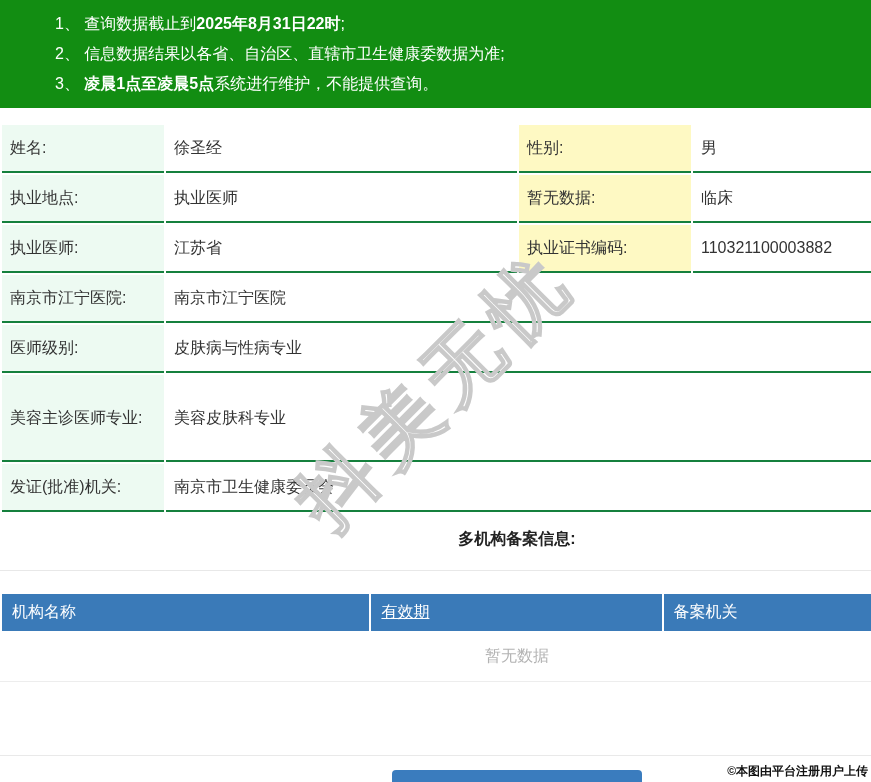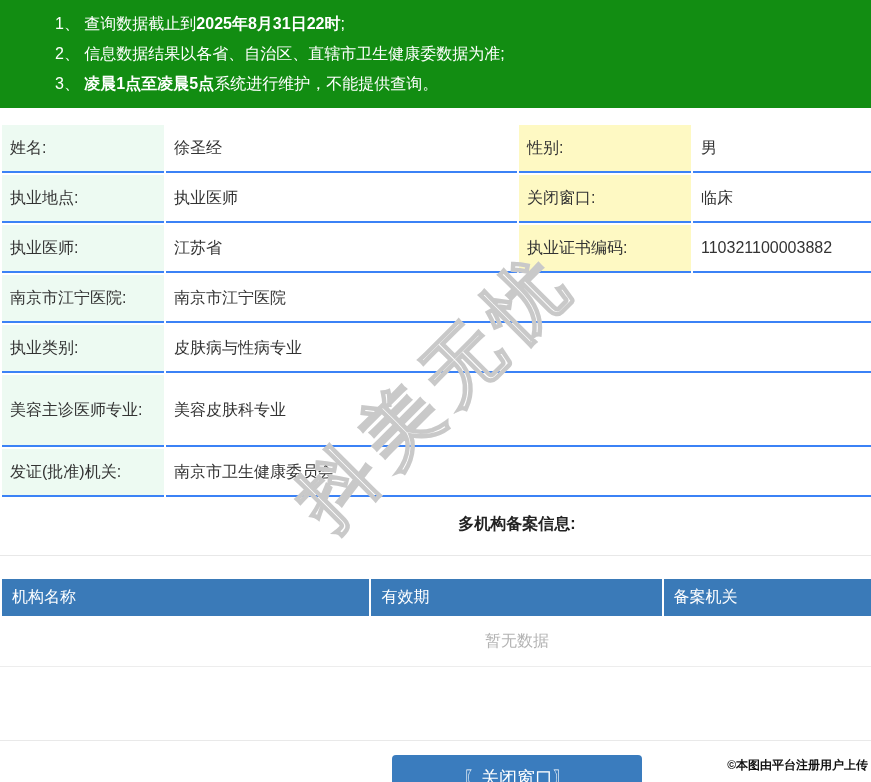--- a/index.html
+++ b/index.html
@@ -27,34 +27,34 @@
 
   
   table.info {
     border-collapse: separate;
     border-spacing: 2px;
     table-layout: fixed;
     margin-top: 15px;
     width: 1034px;
   }
   table.info td {
-    border-bottom: 2px solid #3b82f6;
+    border-bottom: 2px solid #15803d;
     font-size: 16px;
     color: #333333;
     padding: 12px 8px;
     line-height: 22px;
     vertical-align: middle;
     word-break: break-all;
   }
   td.lbl  { background: #edfaf2; width: 162px; padding-right: 30px; }
   td.lbl2 { background: #fef9c3; width: 172px; }
   td.val  { width: 351px; padding-left: 17px; }
   td.val2 { width: 341px; padding-left: 17px; }
   td.valwide { padding-left: 17px; }
-  tr.tall td { height: 72px; }
+  tr.tall td { height: 87px; }
 
   
   .section-title {
     width: 1034px;
     text-align: center;
     font-size: 16px;
     font-weight: bold;
     color: #222222;
     margin-top: 15px;
     line-height: 20px;
@@ -73,21 +73,21 @@
   table.org th {
     background: #3a7ab8;
     color: #ffffff;
     font-weight: normal;
     font-size: 16px;
     text-align: left;
     padding: 0 0 0 10px;
     height: 37px;
   }
   th.c1 { width: 366px; }
-  th.c2 { width: 289px; }
+  th.c2 { width: 289px; text-decoration: underline; }
   th.c3 { width: 367px; }
   .empty-row {
     width: 1034px;
     text-align: center;
     color: #b3b3b3;
     font-size: 16px;
     padding: 13px 0 14px 0;
     border-bottom: 1px solid #ededed;
   }
   .spacer { height: 73px; width: 1034px; }
@@ -106,21 +106,21 @@
     border: none;
     border-radius: 4px;
     color: #ffffff;
     font-size: 18px;
     font-family: "Liberation Sans", "DejaVu Sans", sans-serif;
     cursor: pointer;
   }
   .credit {
     position: absolute;
     right: 3px;
-    bottom: 8px;
+    bottom: 2px;
     font-size: 12px;
     font-weight: bold;
     color: #111111;
     text-shadow: -1px -1px 0 #ffffff, 1px -1px 0 #ffffff,
                  -1px 1px 0 #ffffff, 1px 1px 0 #ffffff;
     z-index: 30;
   }
 
   
   .watermark {
@@ -153,35 +153,35 @@
     <tbody>
         <tr>
       <td class="lbl">姓名:</td>
       <td class="val">徐圣经</td>
       <td class="lbl2">性别:</td>
       <td class="val2">男</td>
     </tr>
     <tr>
       <td class="lbl">执业地点:</td>
       <td class="val">执业医师</td>
-      <td class="lbl2">关闭窗口:</td>
+      <td class="lbl2">暂无数据:</td>
       <td class="val2">临床</td>
     </tr>
     <tr>
       <td class="lbl">执业医师:</td>
       <td class="val">江苏省</td>
       <td class="lbl2">执业证书编码:</td>
       <td class="val2">110321100003882</td>
     </tr>
     <tr>
       <td class="lbl">南京市江宁医院:</td>
       <td class="valwide" colspan="3">南京市江宁医院</td>
     </tr>
     <tr>
-      <td class="lbl">执业类别:</td>
+      <td class="lbl">医师级别:</td>
       <td class="valwide" colspan="3">皮肤病与性病专业</td>
     </tr>
     <tr class="tall">
       <td class="lbl">美容主诊医师专业:</td>
       <td class="valwide" colspan="3">美容皮肤科专业</td>
     </tr>
     <tr>
       <td class="lbl">发证(批准)机关:</td>
       <td class="valwide" colspan="3">南京市卫生健康委员会</td>
     </tr>

